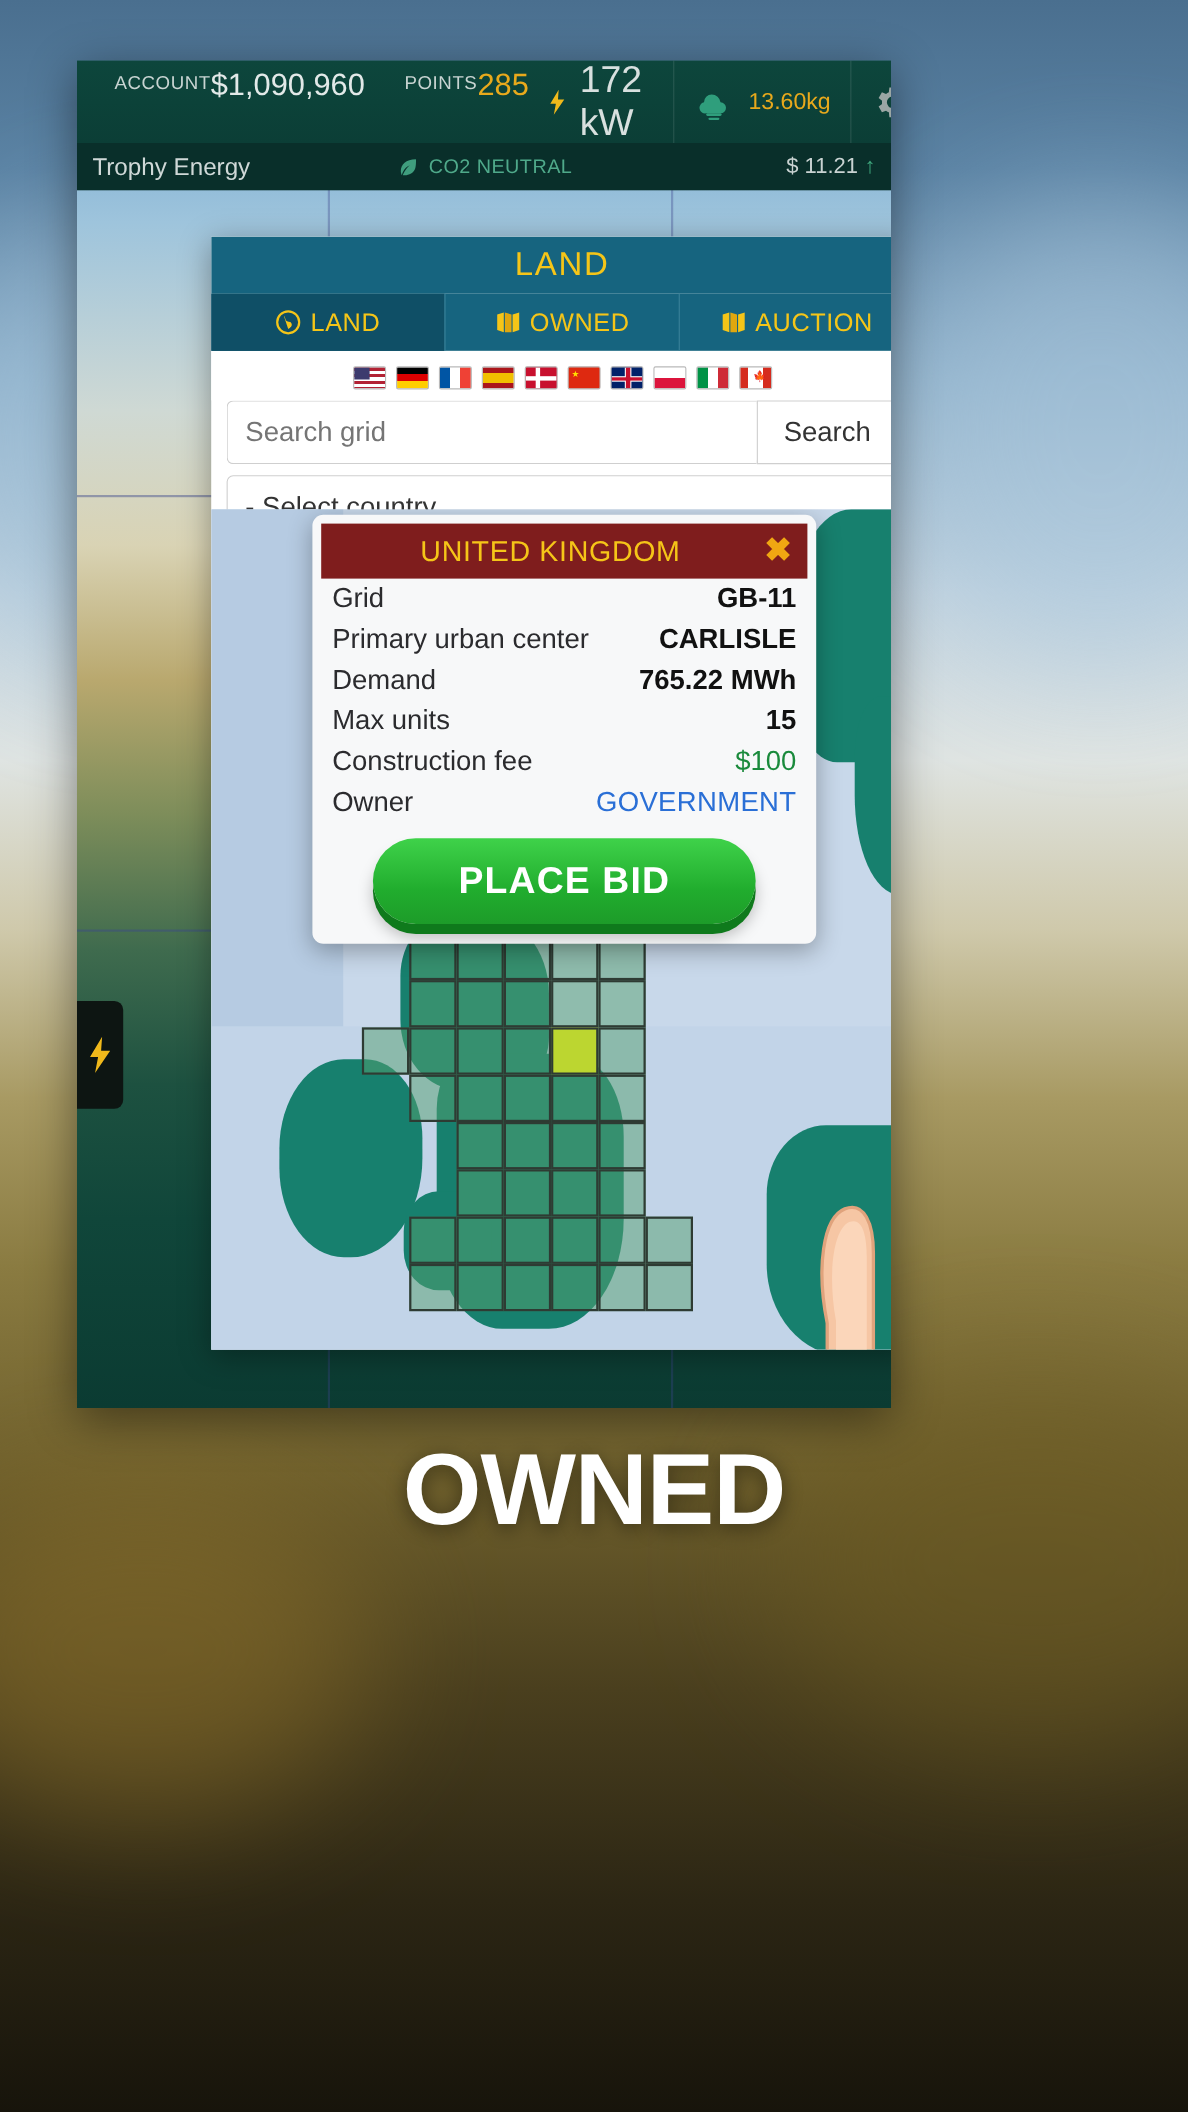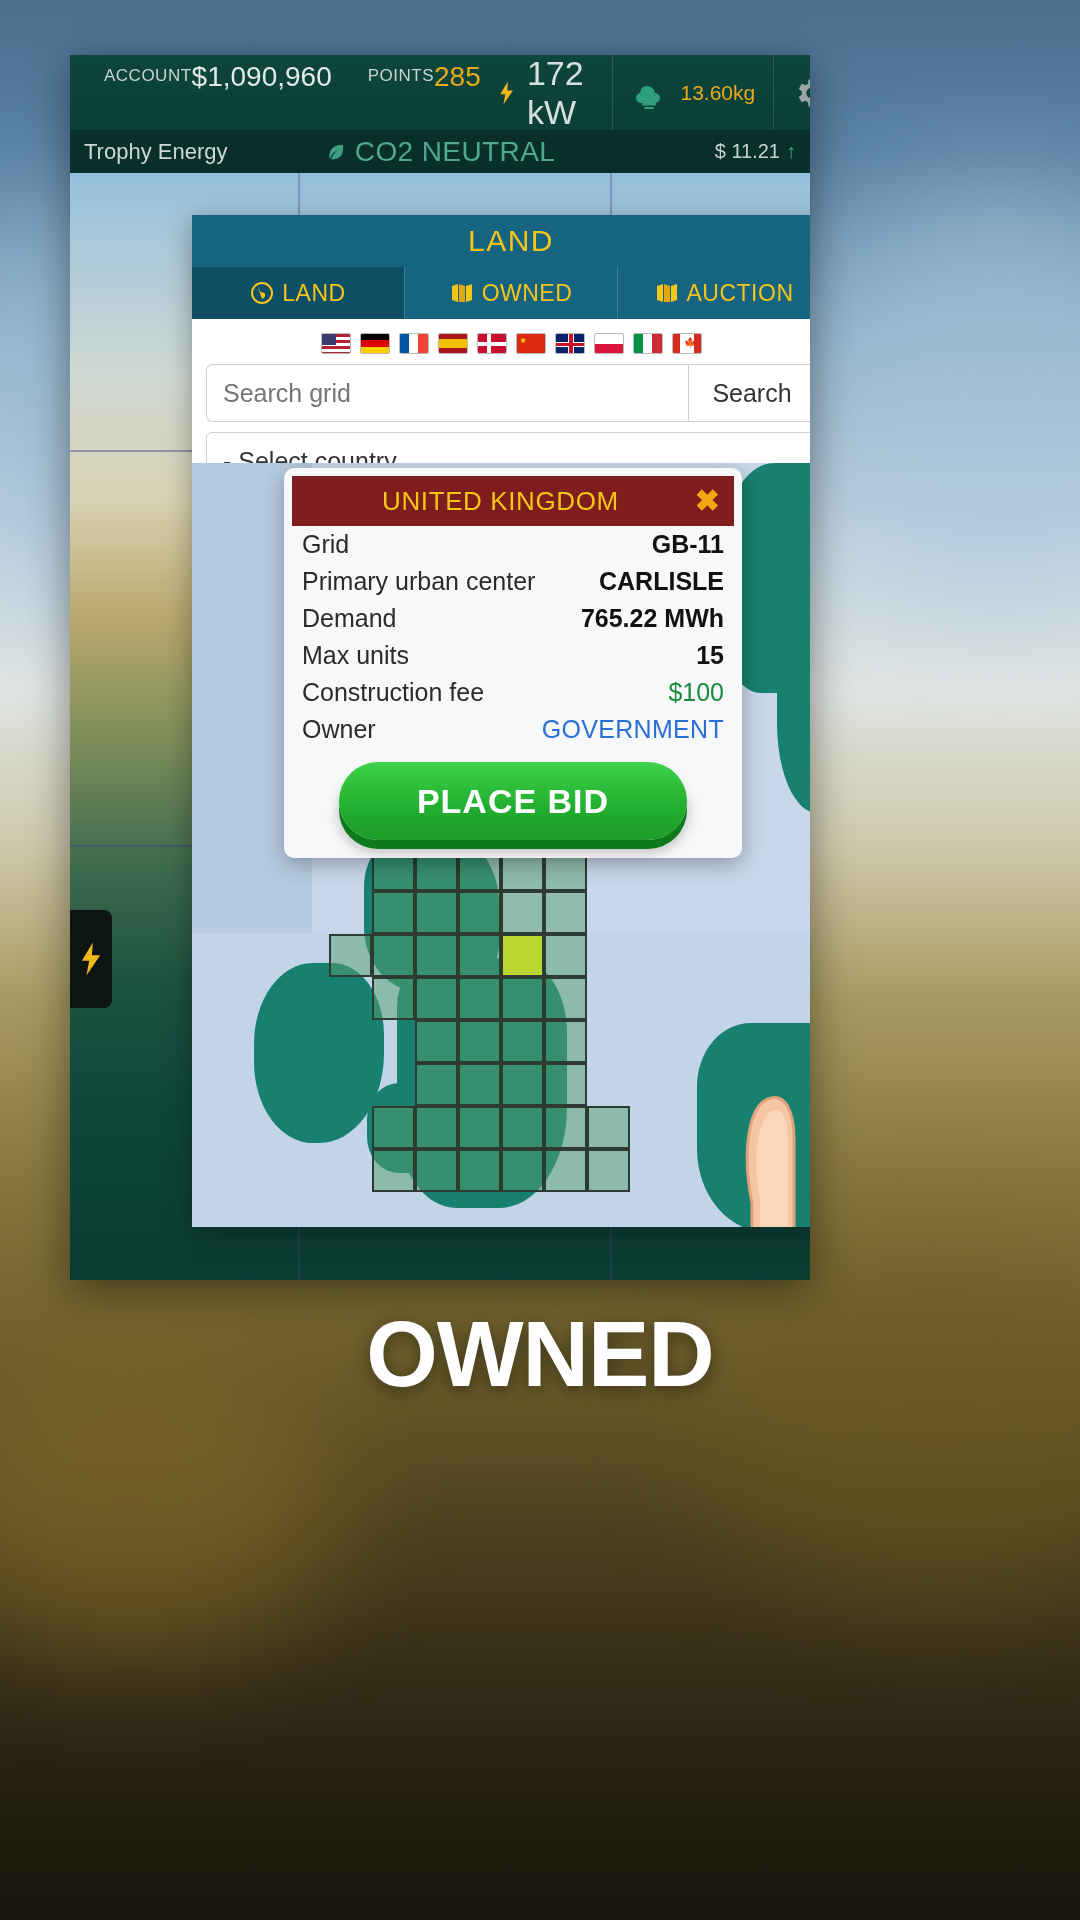--- a/index.html
+++ b/index.html
@@ -63,21 +63,21 @@
 
   
   #subbar {
     position: absolute; left: 0; top: 75px; width: 100%; height: 43px;
     background: #092f2a; display: flex; align-items: center; padding: 0 14px;
     color: #cfd8d7;
   }
   #company { font-size: 22px; color: #cfd8d7; }
   #co2n { position: absolute; left: 50%; transform: translateX(-50%);
           display: flex; align-items: center; gap: 8px;
-          font-size: 28px; color: #4fa98a; letter-spacing: .4px; }
+          font-size: 18px; color: #4fa98a; letter-spacing: .4px; }
   #price { margin-left: auto; display: flex; align-items: center; gap: 6px;
            font-size: 20px; color: #c9d3d2; }
   .arrow-up { color: #3fa87e; font-size: 20px; }
 
   
   #rail { position: absolute; right: 6px; top: 190px; display: flex;
           flex-direction: column; gap: 14px; z-index: 3; }
   .rail-btn {
     width: 62px; height: 62px; border-radius: 50%;
     background: #0e1a18; border: 2px solid #2c4a44;

